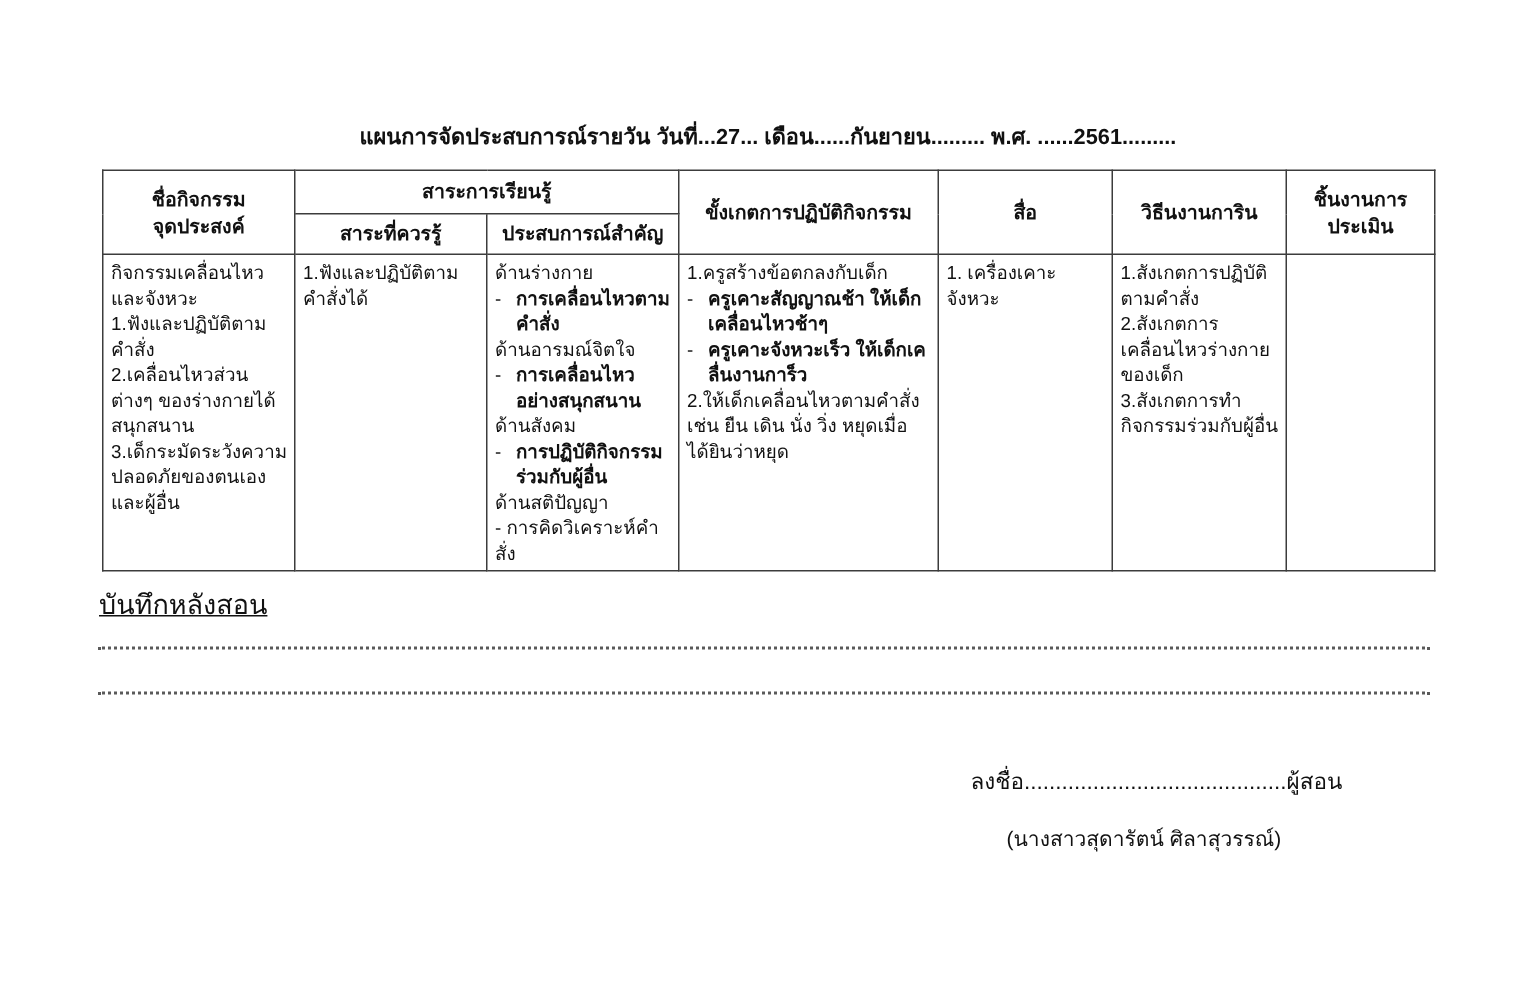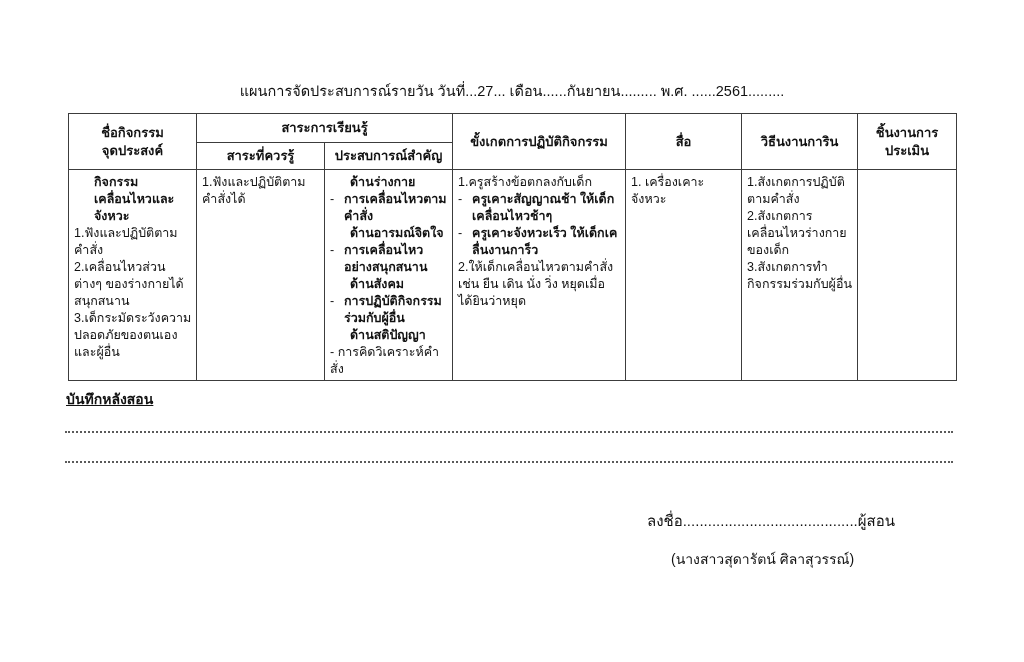--- a/index.html
+++ b/index.html
@@ -5,21 +5,21 @@
   * { margin:0; padding:0; box-sizing:border-box; }
   html,body { width:1024px; height:662px; background:#ffffff; }
   body {
     position:relative;
     font-family:"Liberation Sans", sans-serif;
     color:#111111;
     overflow:hidden;
   }
   .doc-title {
     position:absolute; top:79px; left:0; width:1024px;
-    text-align:center; font-weight:normal; font-size:14.5px;
+    text-align:center; font-weight:bold; font-size:14.5px;
   }
   table.plan {
     position:absolute; left:68px; top:113px; width:888px;
     border-collapse:collapse; table-layout:fixed;
   }
   table.plan th, table.plan td {
     border:1px solid #3c3c3c;
   }
   table.plan th {
     font-weight:bold; font-size:13px; text-align:center;
@@ -27,27 +27,27 @@
     line-height:1.35;
   }
   tr.hrow1 { height:29px; }
   tr.hrow2 { height:27px; }
   tr.brow  { height:200px; }
   td.cell {
     vertical-align:top; padding:4px 4px 2px 5px;
     font-size:12.5px;
   }
   .line { line-height:17px; }
-  .line.bold { font-weight:bold;margin-left:20px; }
+  .line.bold { font-weight:normal; }
   .line.dash { display:flex; }
   .line.dash .dash-mark { flex:0 0 14px; }
   .line.dash .dash-text { flex:1 1 auto;font-weight:bold; }
   .notes-heading {
     position:absolute; left:66px; top:388px;
-    font-weight:bold; font-size:14px; text-decoration:underline;text-align:center;
+    font-weight:normal; font-size:18px; text-decoration:underline;text-align:center;
   }
   .dotted-line {
     position:absolute; left:65px; width:888px; height:8px;
     border-bottom:2px dotted #5a5a5a;
   }
   .dotted-line.l1 { top:425px; }
   .dotted-line.l2 { top:455px; }
   .sign-line {
     position:absolute; left:647px; top:509px; font-size:15px;
   }

